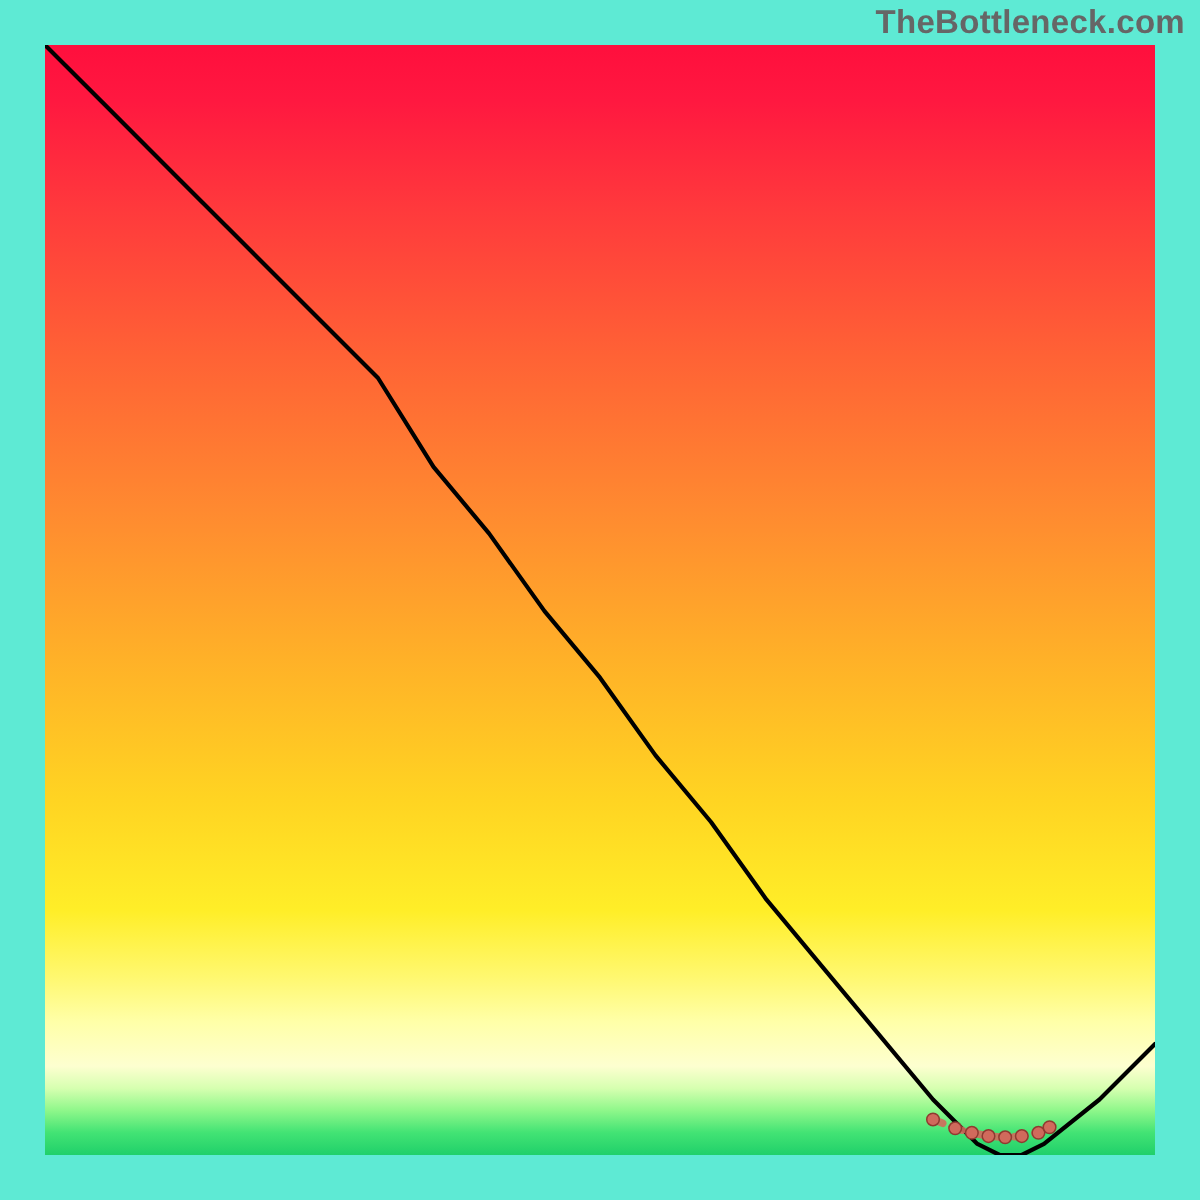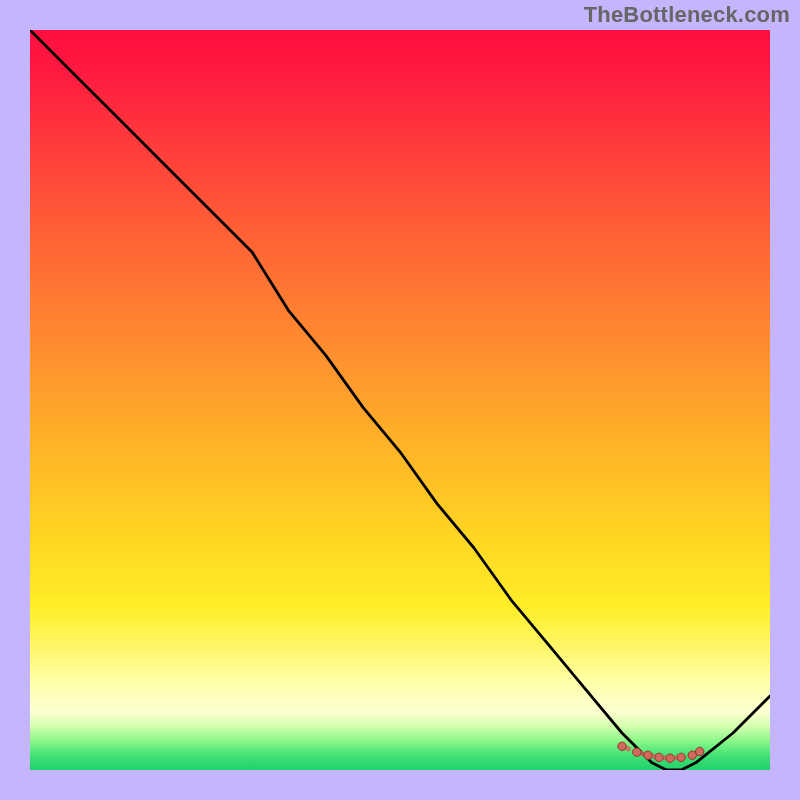--- a/index.html
+++ b/index.html
@@ -8,21 +8,21 @@
     width: 800px;
     height: 800px;
     background: #000;
     overflow: hidden;
     font-family: Arial, Helvetica, sans-serif;
   }
   .frame {
     position: relative;
     width: 800px;
     height: 800px;
-    background: #c4b5fd;
+    background: #5eead4;
   }
   .watermark {
     position: absolute;
     top: 2px;
     right: 10px;
     color: #666;
     font-size: 22px;
     font-weight: 600;
     letter-spacing: 0.2px;
     z-index: 5;

